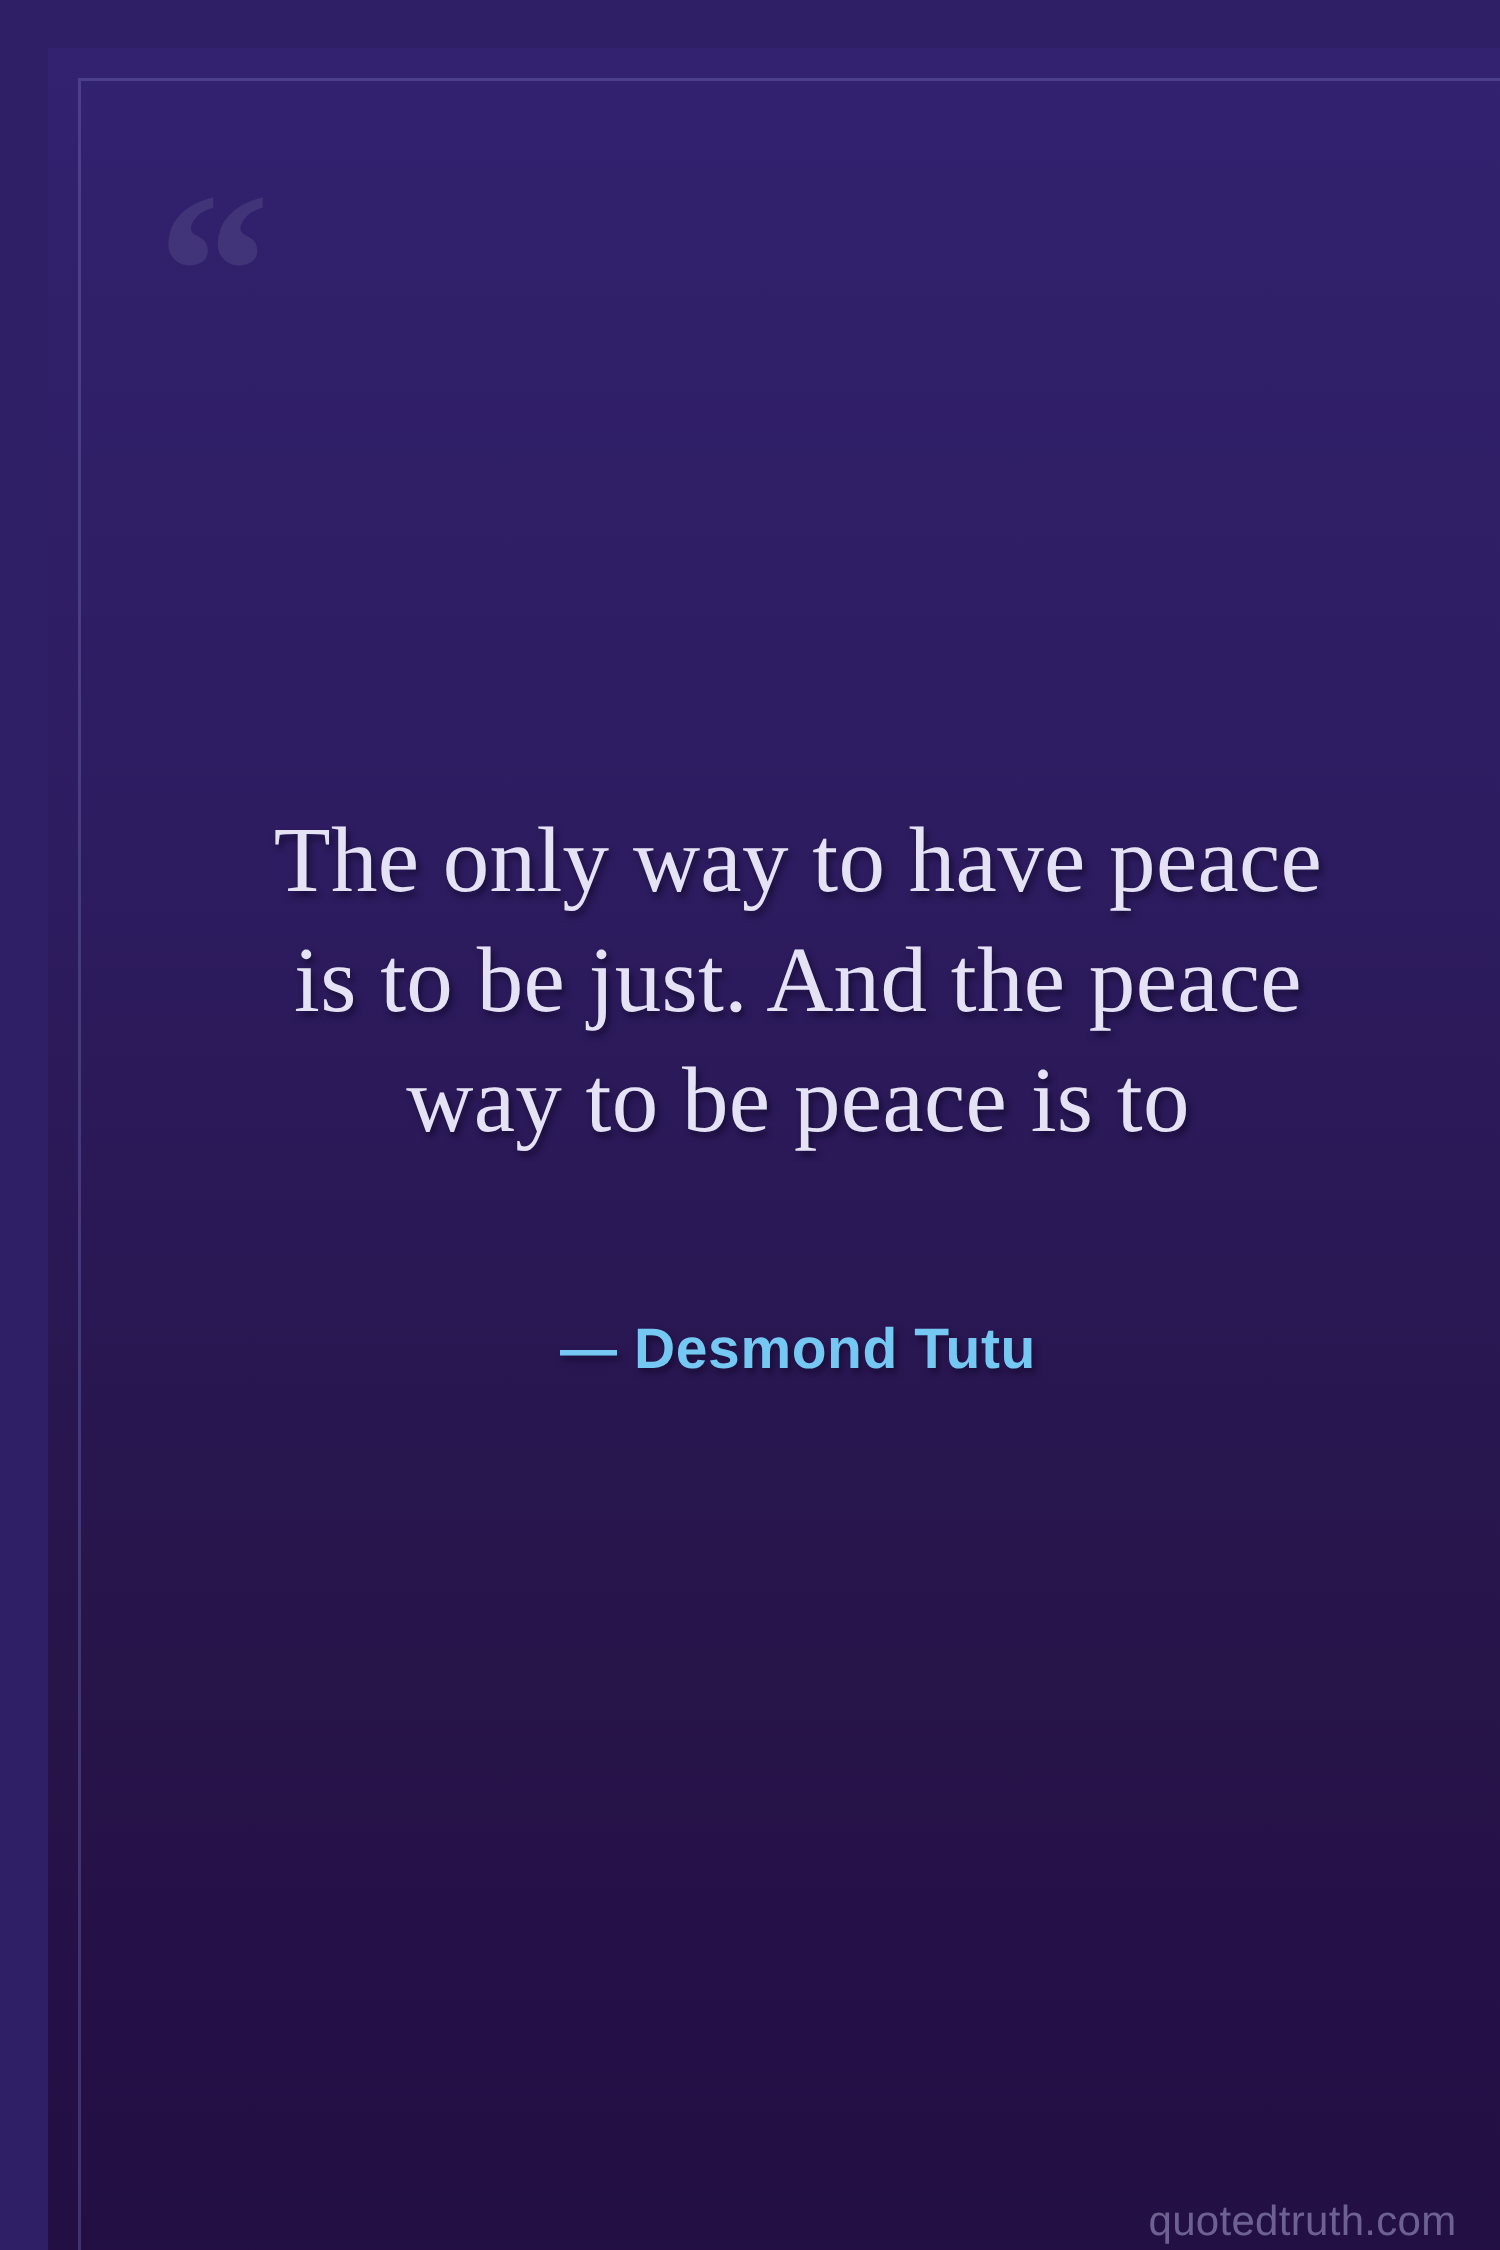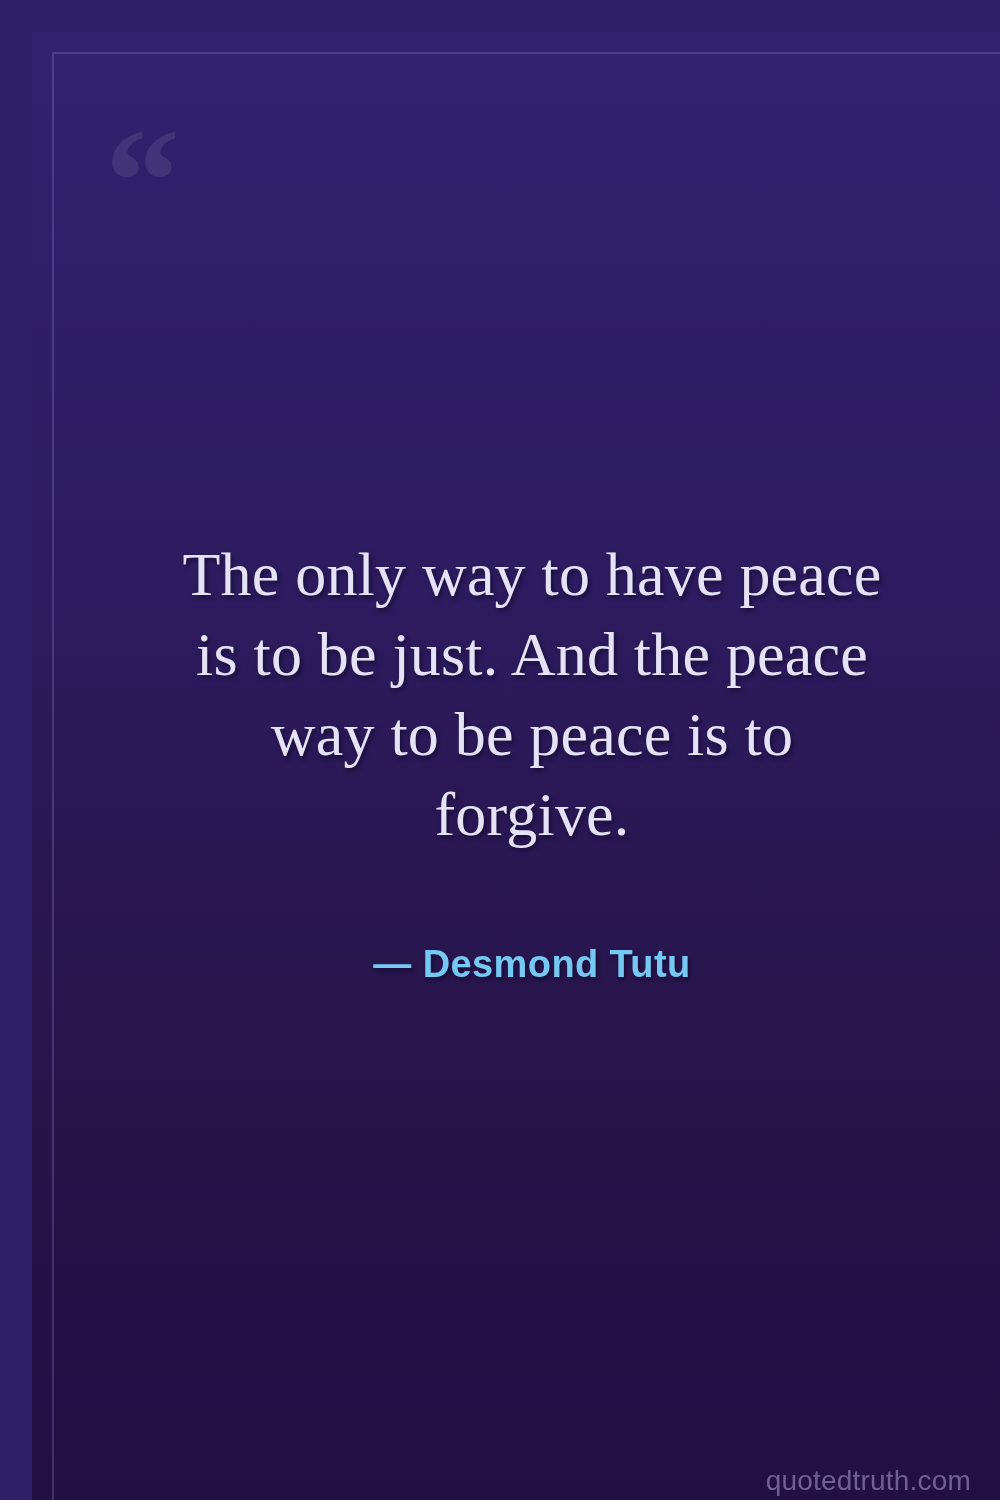--- a/index.html
+++ b/index.html
@@ -74,21 +74,21 @@
     font-family: "Liberation Serif", serif;
     font-size: 62px;
     line-height: 80px;
     font-weight: 400;
     color: #e4e2f4;
     text-shadow: 2px 3px 4px rgba(10, 4, 30, 0.55);
     letter-spacing: 0.2px;
   }
 
   .quote-author {
-    margin-top: 56px;
+    margin-top: 72px;
     text-align: center;
     font-family: "Liberation Sans", sans-serif;
     font-size: 38px;
     line-height: 44px;
     font-weight: 700;
     color: #74c8f2;
     text-shadow: 2px 3px 4px rgba(10, 4, 30, 0.5);
     letter-spacing: 0.4px;
   }
 
@@ -112,21 +112,20 @@
   <div class="card-border"></div>
 
   <div class="quote-mark">“</div>
 
   <div class="content">
 
     <div class="quote-text">
       <span>The only way to have peace</span><br>
       <span>is to be just. And the peace</span><br>
       <span>way to be peace is to</span><br>
-      <span>forgive.</span>
     </div>
 
     <div class="quote-author">— Desmond Tutu</div>
 
   </div>
 
   <div class="watermark">quotedtruth.com</div>
 
 </div>
 

